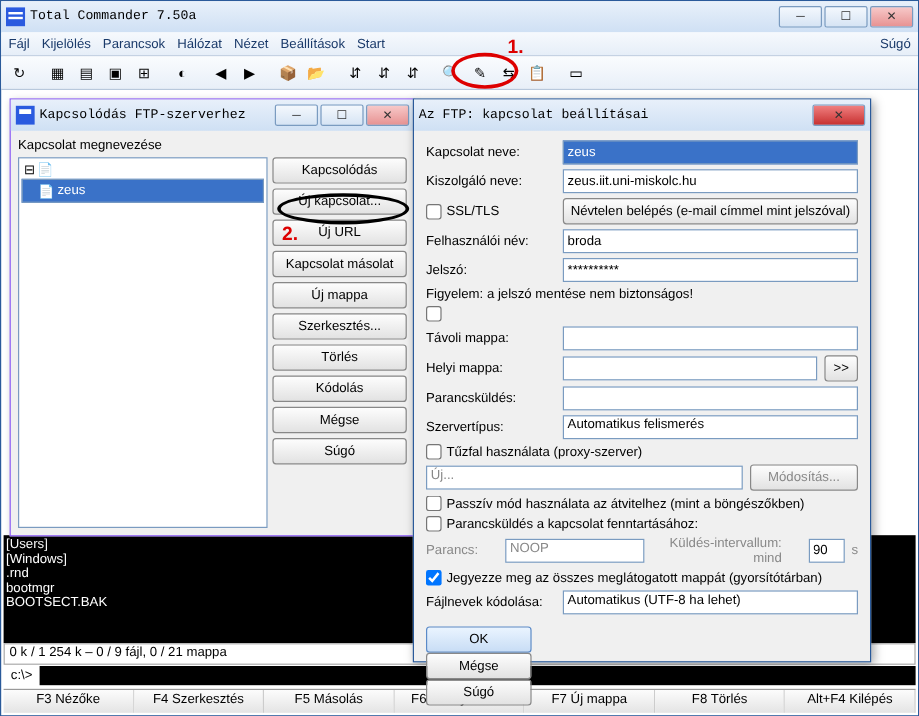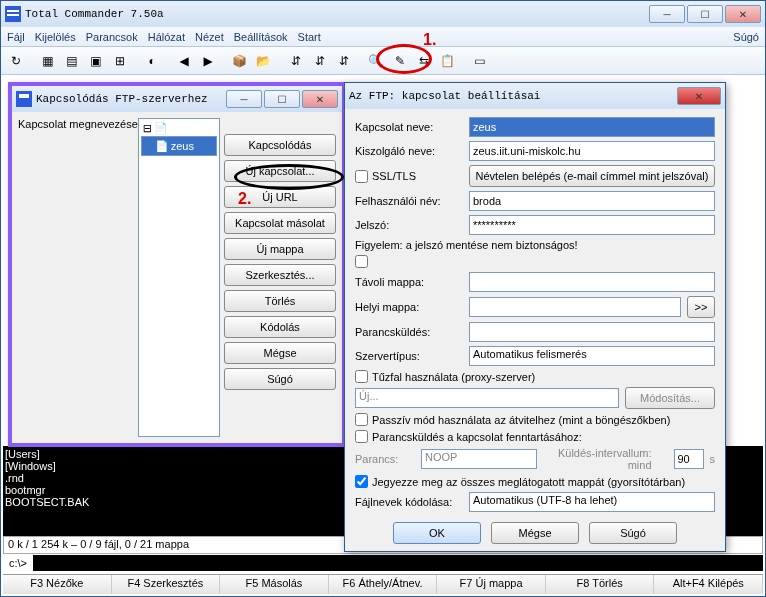--- a/index.html
+++ b/index.html
@@ -30,24 +30,24 @@
 .filepanel .date { width:140px; }
 .statusline { position:absolute; left:2px; right:2px; top:535px; height:18px; border:1px solid #aaa; background:#fff; padding:1px 4px;}
 .pathline { position:absolute; left:2px; right:2px; top:553px; height:18px; display:flex; align-items:center;}
 .pathline .lbl { padding:0 6px; }
 .pathline .bar { flex:1; height:16px; background:#000; }
 
 .fnbar { position:absolute; left:2px; right:2px; bottom:2px; height:20px; display:flex; border-top:1px solid #999;}
 .fnbar .fn { flex:1; text-align:center; padding:2px 0; border-right:1px solid #ccc; background:linear-gradient(#fcfcfc,#e4e4e4);}
 
 
-.dlg1 { position:absolute; left:8px; top:82px; width:338px; height:365px; border:4px solid #8b5cf6; background:#f0f0f0; box-shadow:2px 2px 6px rgba(0,0,0,.3);}
+.dlg1 { position:absolute; left:8px; top:82px; width:338px; height:365px; border:1px solid #8b5cf6; background:#f0f0f0; box-shadow:2px 2px 6px rgba(0,0,0,.3);}
 .dlg1 .titlebar { background: linear-gradient(#e8f0fa,#cfe0f4); }
 .dlg1 .body { display:flex; padding:6px; gap:4px; height: calc(100% - 26px);}
-.dlg1 .left { flex:1; display:flex; flex-direction:row;}
+.dlg1 .left { flex:1; display:flex; flex-direction:column;}
 .dlg1 .left .lbl { margin-bottom:4px;}
 .dlg1 .tree { flex:1; background:#fff; border:1px solid #7a9bc0; padding:2px;}
 .dlg1 .tree .item { display:flex; align-items:center; gap:2px; padding:1px 2px;}
 .dlg1 .tree .item.sel { background:#3a72c8; color:#fff;}
 .dlg1 .right { width:112px; display:flex; flex-direction:column; gap:4px; padding-top:16px;}
 .dbtn { height:22px; border:1px solid #888; background:linear-gradient(#fdfdfd,#e2e2e2); border-radius:3px; font-size:11px;}
 .dlg1 .ell { position:absolute; left:222px; top:78px; width:110px; height:26px; border:3px solid #000; border-radius:50%;}
 .dlg1 .red2 { position:absolute; left:226px; top:104px; font-size:16px; font-weight:bold; color:#d00;}
 
 
@@ -55,21 +55,21 @@
 .dlg2 .titlebar { background: linear-gradient(#e8f0fa,#cfe0f4);}
 .dlg2 .titlebar .winbtn.close { background: linear-gradient(#f08080,#c73030); width:44px; }
 .dlg2 .body { padding:8px 10px; display:grid; grid-template-columns: 108px 1fr; row-gap:4px; column-gap:6px; align-items:center;}
 .dlg2 .full { grid-column: 1 / -1; }
 .txt { height:20px; border:1px solid #7a9bc0; background:#fff; padding:1px 3px; font-size:11px;}
 .txt.sel { background:#3a72c8; color:#fff;}
 .chk { display:flex; align-items:center; gap:4px;}
 .chk input { width:13px; height:13px;}
 .dlg2 .row2 { display:flex; gap:6px; align-items:center;}
 .sel { height:20px; border:1px solid #7a9bc0; background:#fff; padding:1px 3px; flex:1;}
-.dlg2 .btns { grid-column:1/-1; display:flex; justify-content:center; gap:10px; margin-top:6px;}
+.dlg2 .btns { grid-column:1/-1; display:flex; margin-top:6px;flex-direction:column;}
 .dlg2 .btns .dbtn { width:88px; height:22px;}
 .dlg2 .btns .dbtn.ok { background:linear-gradient(#eaf4ff,#c8ddf5); border-color:#5a8ac8;}
 .disabled { color:#888;}
 
 svg { display:block; }
 </style>
 </head>
 <body>
 
 <div class="main-window">

